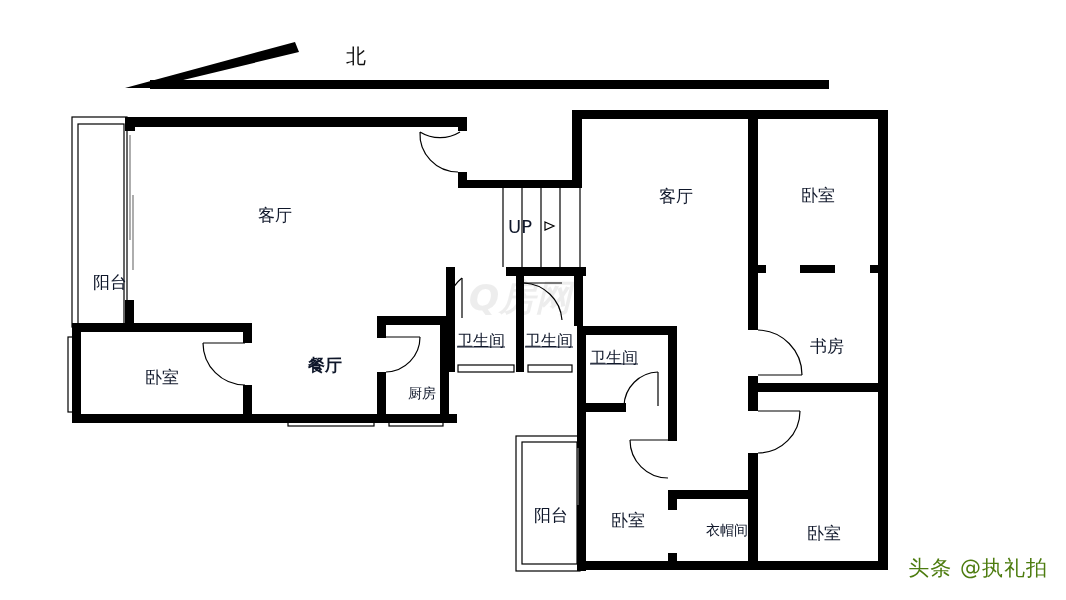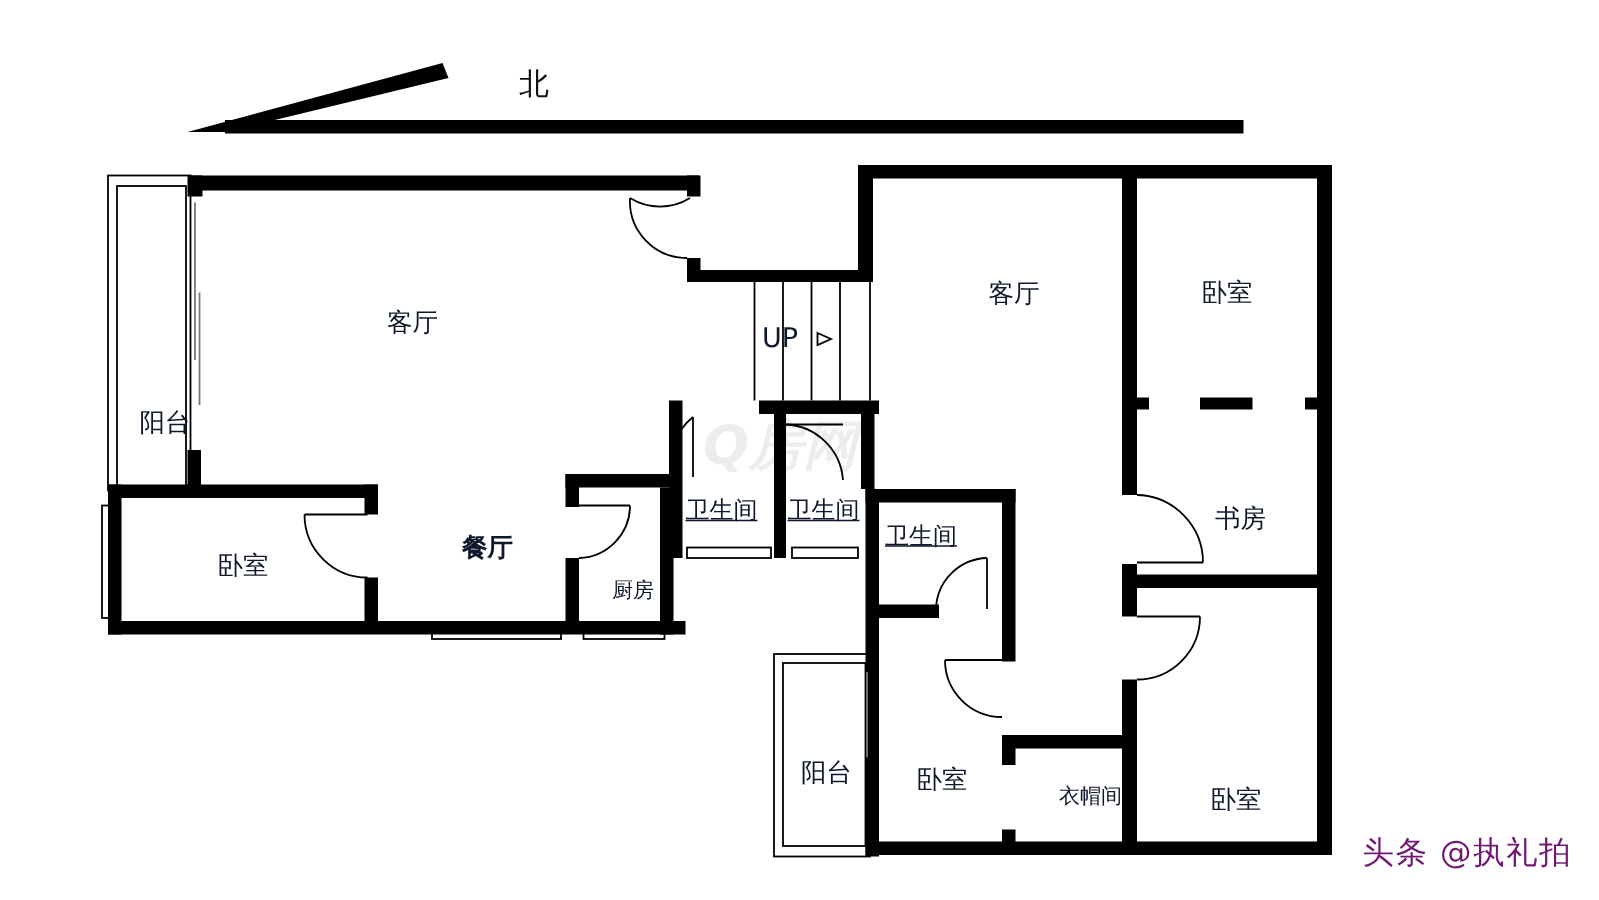--- a/index.html
+++ b/index.html
@@ -3,21 +3,21 @@
 <meta charset="utf-8">
 <style>
   html, body { margin:0; padding:0; background:#ffffff; }
   body { width:1066px; height:600px; position:relative; overflow:hidden;
          font-family:"DejaVu Sans", sans-serif; }
   #plan { position:absolute; left:0; top:0; width:1066px; height:600px; }
   .lbl { position:absolute; font-size:17px; color:#0f172a; white-space:nowrap; transform:translate(-50%,-50%); }
   .lbl.sm { font-size:16px;text-decoration:underline; }
   .lbl.md { font-size:14px; }
   .north { position:absolute; left:356px; top:56px; font-size:20px; color:#111; transform:translate(-50%,-50%); }
-  .credit { position:absolute; right:18px; bottom:18px; font-size:21px; color:#701a75; letter-spacing:1px; }
+  .credit { position:absolute; right:18px; bottom:18px; font-size:21px; color:#4d7c0f; letter-spacing:1px; }
   .wm { position:absolute; left:520px; top:298px; font-size:36px; font-style:italic; font-weight:bold;
         color:rgba(0,0,0,0.07); transform:translate(-50%,-50%); }
 </style>
 </head>
 <body>
 
 <svg id="plan" viewBox="0 0 1066 600" xmlns="http://www.w3.org/2000/svg">
 
   <g>
     <polygon points="125,88 295,42 299,52 150,88" fill="#000"></polygon>

